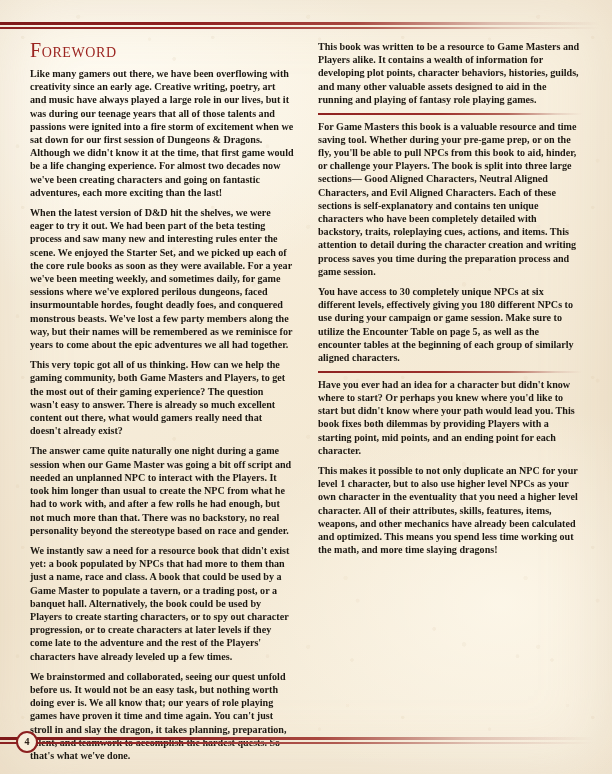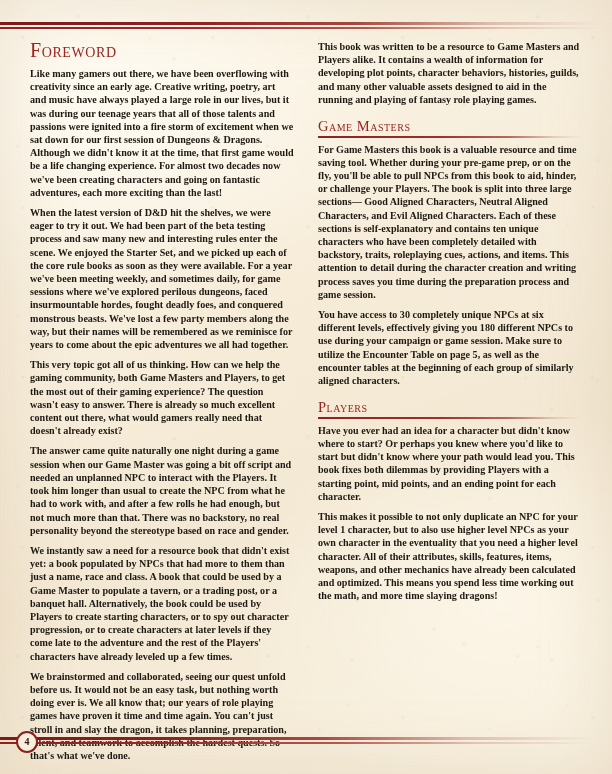--- a/index.html
+++ b/index.html
@@ -213,26 +213,24 @@
       <p class="body">This very topic got all of us thinking. How can we help the gaming community, both Game Masters and Players, to get the most out of their gaming experience? The question wasn't easy to answer. There is already so much excellent content out there, what would gamers really need that doesn't already exist?</p>
       <p class="body">The answer came quite naturally one night during a game session when our Game Master was going a bit off script and needed an unplanned NPC to interact with the Players. It took him longer than usual to create the NPC from what he had to work with, and after a few rolls he had enough, but not much more than that. There was no backstory, no real personality beyond the stereotype based on race and gender.</p>
       <p class="body">We instantly saw a need for a resource book that didn't exist yet: a book populated by NPCs that had more to them than just a name, race and class. A book that could be used by a Game Master to populate a tavern, or a trading post, or a banquet hall. Alternatively, the book could be used by Players to create starting characters, or to spy out character progression, or to create characters at later levels if they come late to the adventure and the rest of the Players' characters have already leveled up a few times.</p>
       <p class="body">We brainstormed and collaborated, seeing our quest unfold before us. It would not be an easy task, but nothing worth doing ever is. We all know that; our years of role playing games have proven it time and time again. You can't just stroll in and slay the dragon, it takes planning, preparation, talent, and teamwork to accomplish the hardest quests. So that's what we've done.</p>
     </div>
 
     <div class="column">
 
       <p class="body">This book was written to be a resource to Game Masters and Players alike. It contains a wealth of information for developing plot points, character behaviors, histories, guilds, and many other valuable assets designed to aid in the running and playing of fantasy role playing games.</p>
 
-      <h2 class="sub-title">Game Masters</h2>
       <div class="sub-rule"></div>
       <p class="body">For Game Masters this book is a valuable resource and time saving tool. Whether during your pre-game prep, or on the fly, you'll be able to pull NPCs from this book to aid, hinder, or challenge your Players. The book is split into three large sections— Good Aligned Characters, Neutral Aligned Characters, and Evil Aligned Characters. Each of these sections is self-explanatory and contains ten unique characters who have been completely detailed with backstory, traits, roleplaying cues, actions, and items. This attention to detail during the character creation and writing process saves you time during the preparation process and game session.</p>
       <p class="body">You have access to 30 completely unique NPCs at six different levels, effectively giving you 180 different NPCs to use during your campaign or game session. Make sure to utilize the Encounter Table on page 5, as well as the encounter tables at the beginning of each group of similarly aligned characters.</p>
 
-      <h2 class="sub-title">Players</h2>
       <div class="sub-rule"></div>
       <p class="body">Have you ever had an idea for a character but didn't know where to start? Or perhaps you knew where you'd like to start but didn't know where your path would lead you. This book fixes both dilemmas by providing Players with a starting point, mid points, and an ending point for each character.</p>
       <p class="body">This makes it possible to not only duplicate an NPC for your level 1 character, but to also use higher level NPCs as your own character in the eventuality that you need a higher level character. All of their attributes, skills, features, items, weapons, and other mechanics have already been calculated and optimized. This means you spend less time working out the math, and more time slaying dragons!</p>
     </div>
 
   </div>
 
   <div class="rule-bottom">
     <div class="bar-thick"></div>
     <div class="bar-thin"></div>

